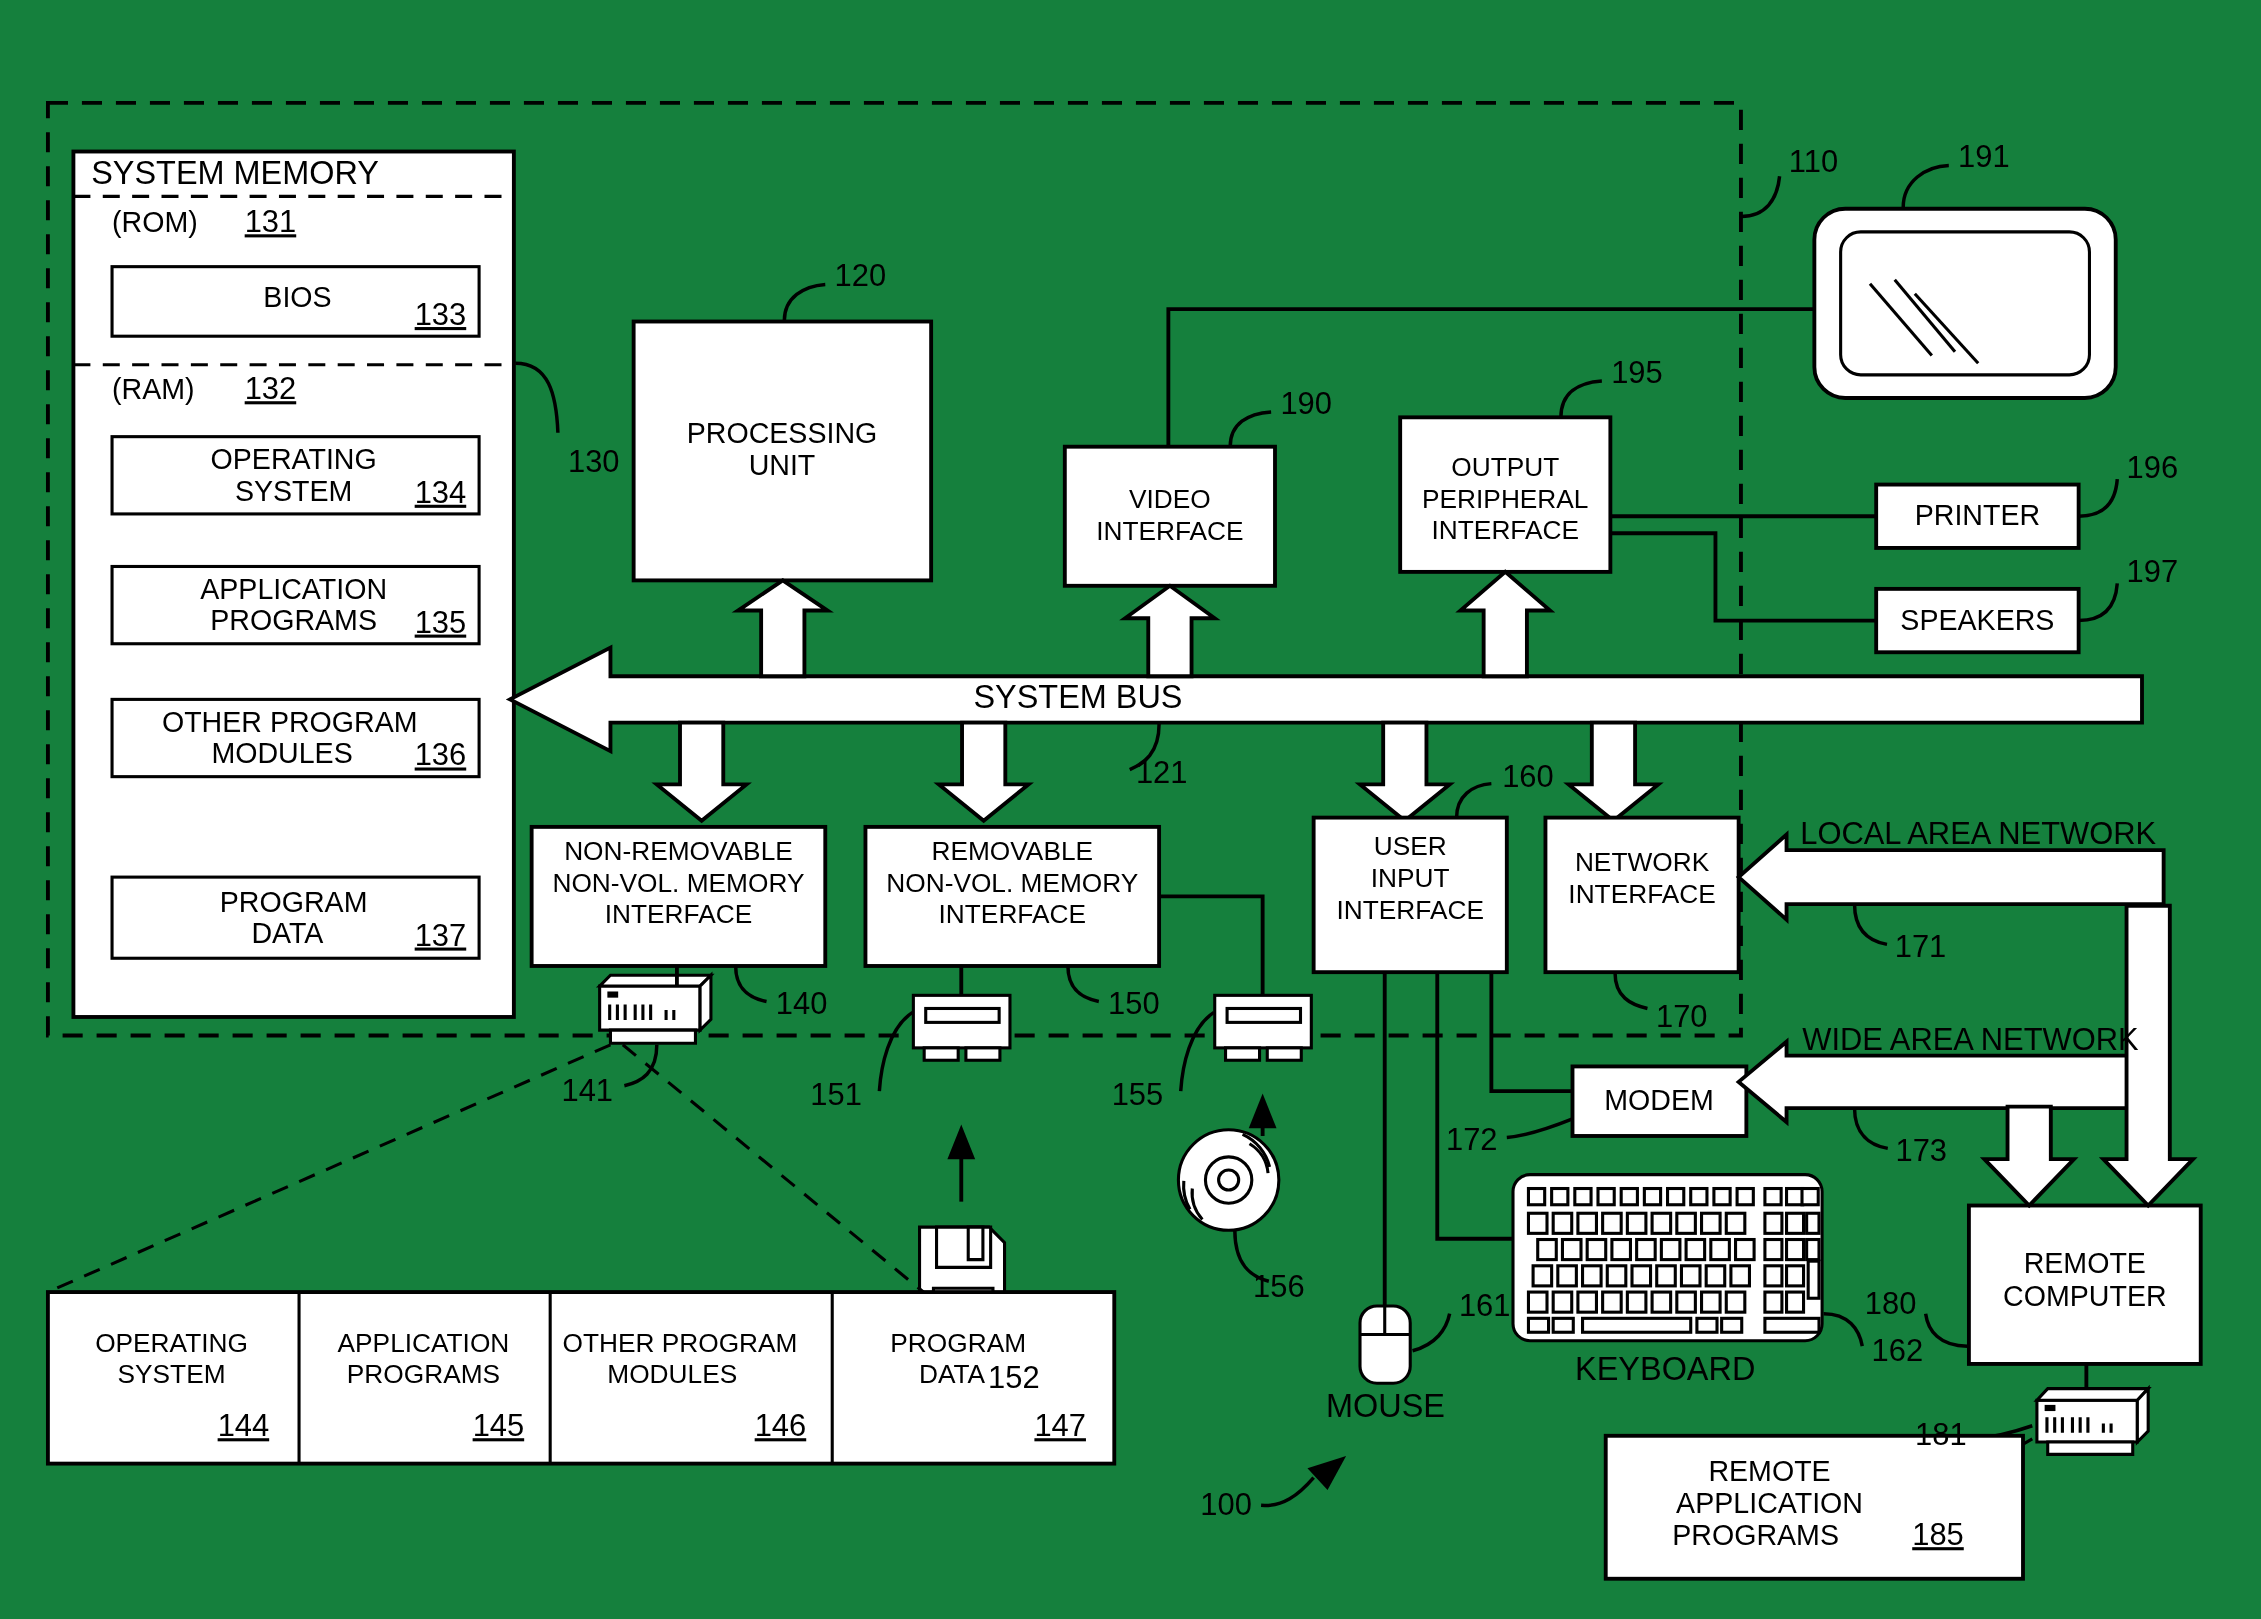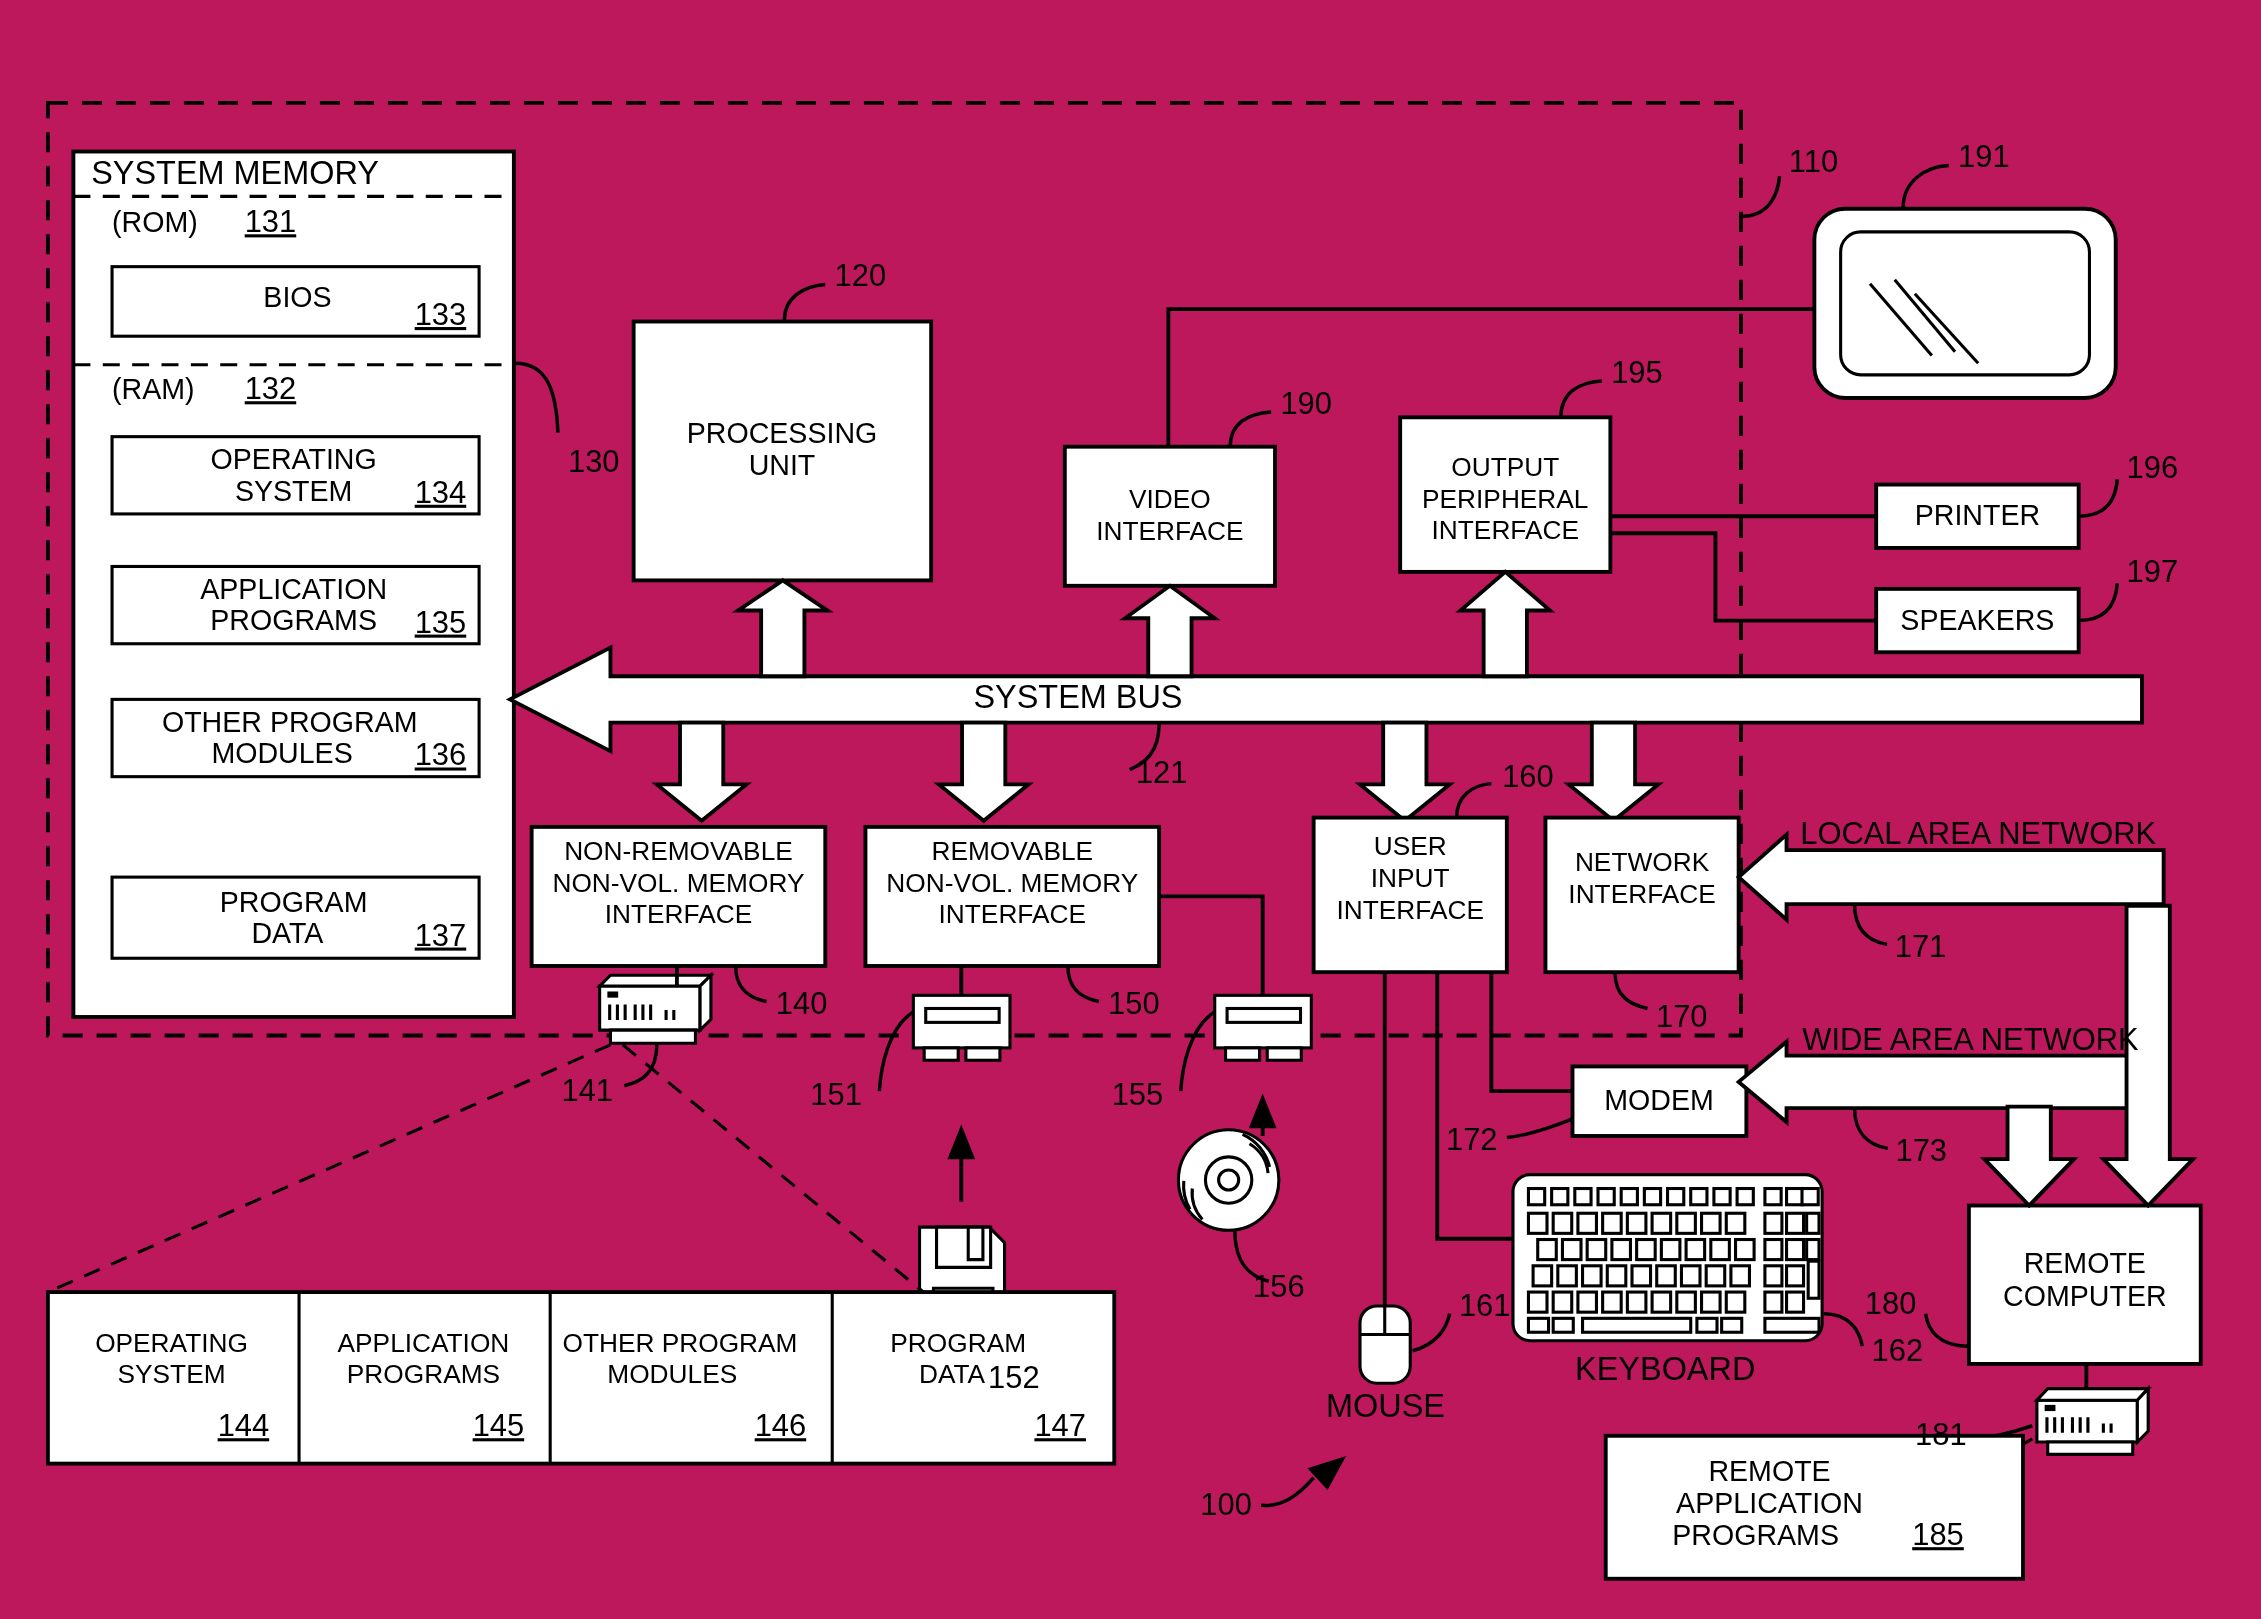--- a/index.html
+++ b/index.html
@@ -4,21 +4,21 @@
 <style>
   html, body {
     margin: 0;
     padding: 0;
     background: #ffffff;
   }
   #figure {
     position: relative;
     width: 2261px;
     height: 1619px;
-    background: #be185d;
+    background: #15803d;
     font-family: "Liberation Sans", sans-serif;
     overflow: hidden;
   }
   svg.layer {
     position: absolute;
     left: 0;
     top: 0;
     width: 2261px;
     height: 1619px;
   }

